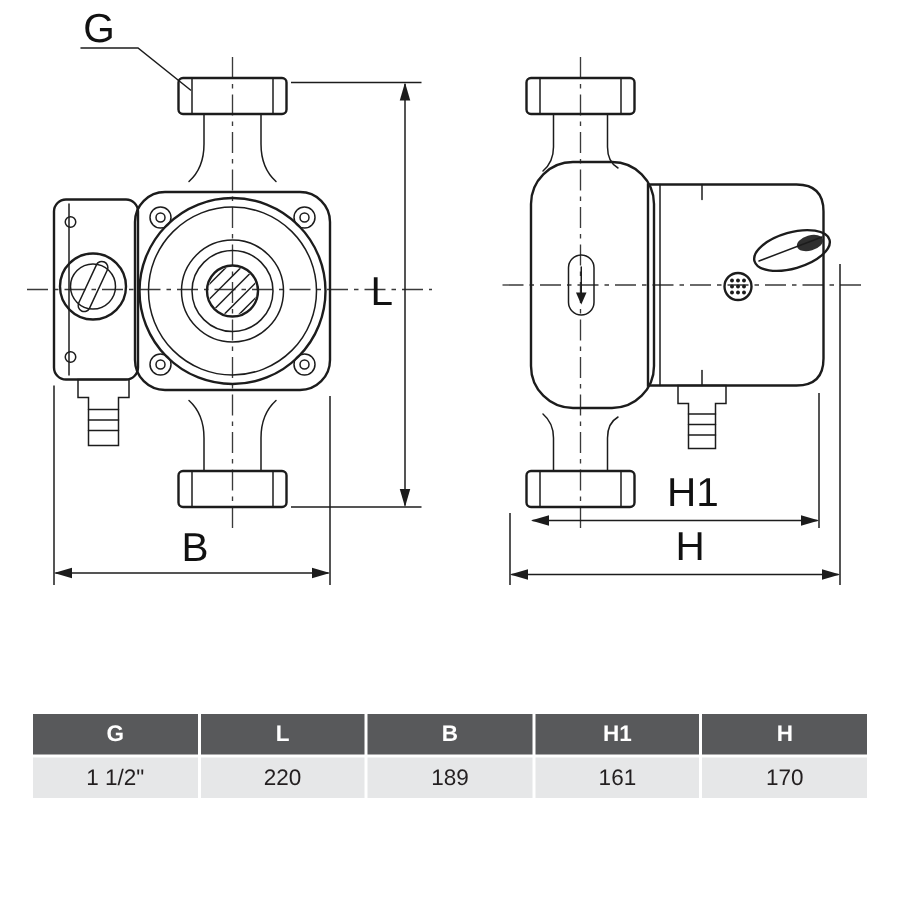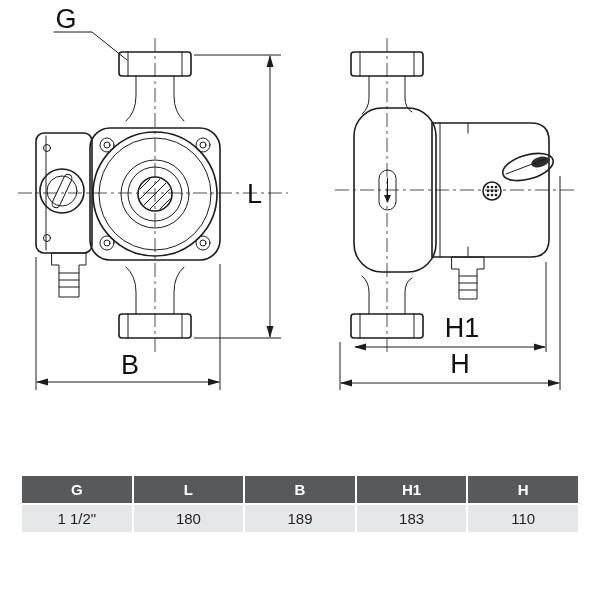--- a/index.html
+++ b/index.html
@@ -211,20 +211,20 @@
   <div class="dim-table">
     <div class="trow">
       <div class="tcell h">G</div>
       <div class="tcell h">L</div>
       <div class="tcell h">B</div>
       <div class="tcell h">H1</div>
       <div class="tcell h">H</div>
     </div>
     <div class="trow">
       <div class="tcell v">1 1/2"</div>
-      <div class="tcell v">180</div>
+      <div class="tcell v">220</div>
       <div class="tcell v">189</div>
-      <div class="tcell v">183</div>
-      <div class="tcell v">110</div>
+      <div class="tcell v">161</div>
+      <div class="tcell v">170</div>
     </div>
   </div>
 
 </div>
 
 </body></html>

